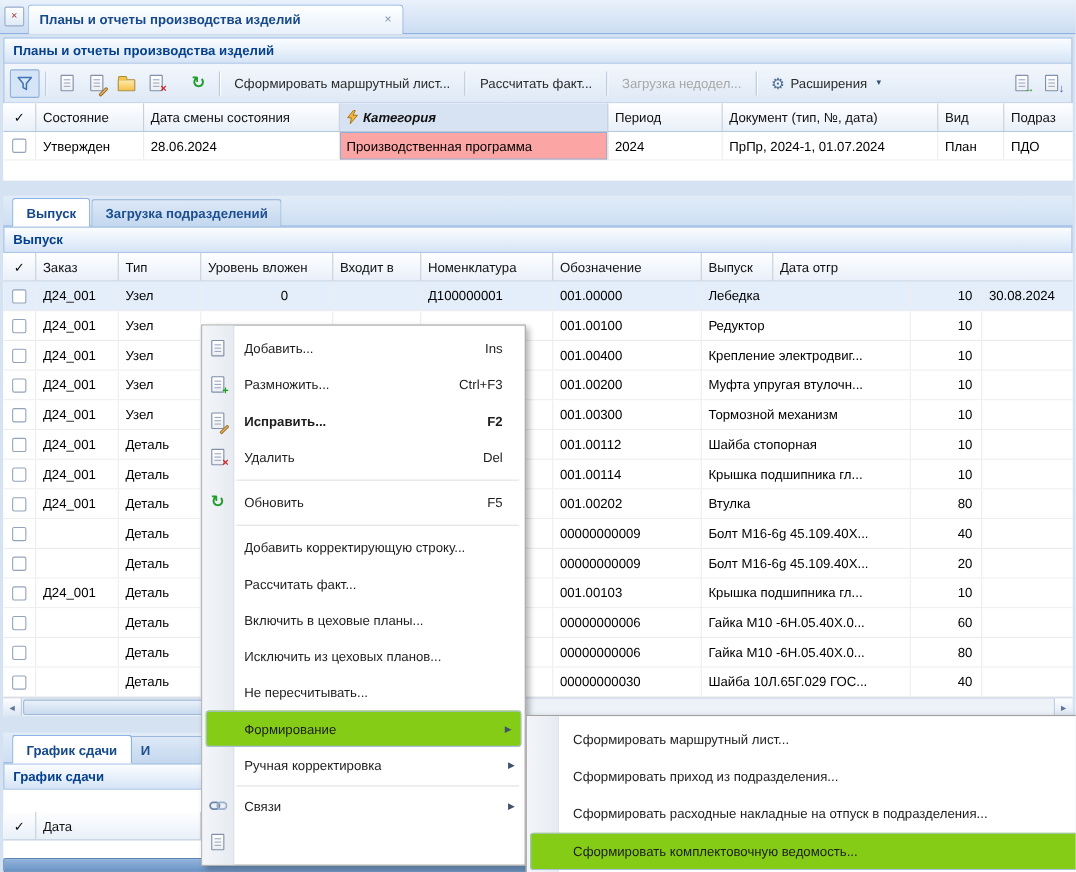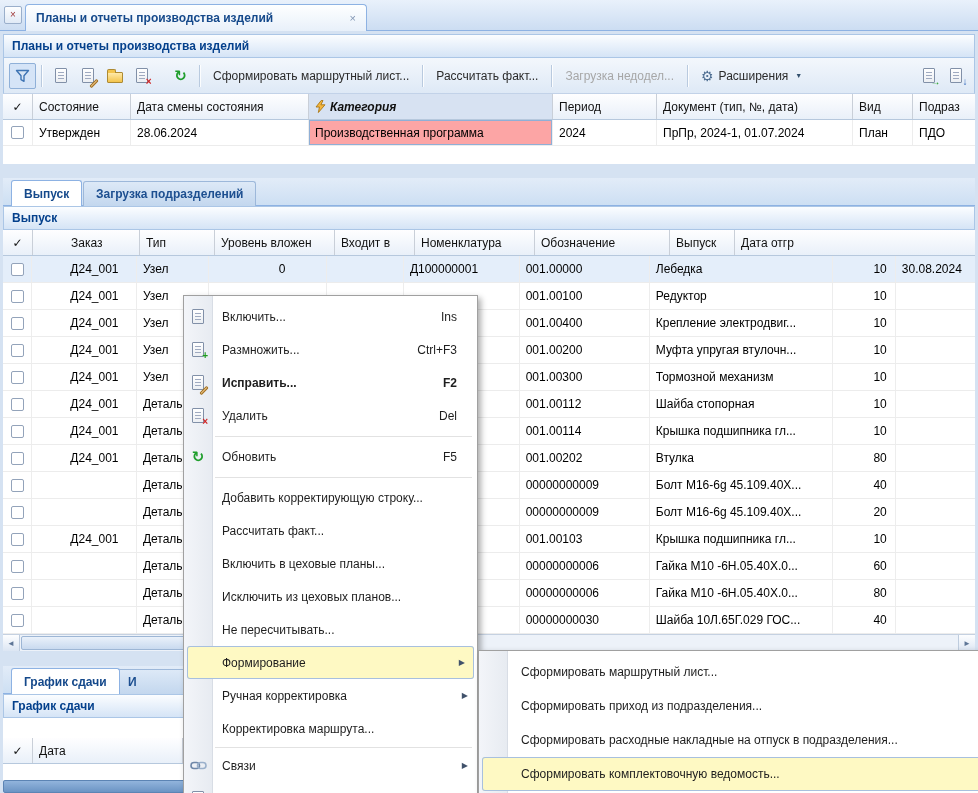--- a/index.html
+++ b/index.html
@@ -60,21 +60,21 @@
 .gc.num{justify-content:flex-end;padding-right:8px;}
 .gc.lvl{justify-content:flex-end;padding-right:40px;}
 .cb{width:13px;height:13px;border:1px solid #93A3BA;border-radius:2px;background:#fff;margin:0 auto;flex:none;}
 .cat-head{background:#D7E2F2;font-weight:bold;font-style:italic;gap:4px;}
 .cat-cell{background:#fca5a5;box-shadow:inset 0 0 0 1px #8FAFD6;}
 .gfiller{height:18px;background:#fff;}
 
 .col-chk{width:30px;}
 .w-state{width:98px;}.w-sdate{width:178px;}.w-cat{width:244px;}.w-period{width:104px;}.w-doc{width:196px;}.w-kind{width:60px;}.w-div{width:62px;border-right:none;}
 
-.o-order{width:75px;margin-left:32px;}.o-type{width:75px;}.o-level{width:120px;}.o-parent{width:80px;}.o-nom{width:120px;text-align:center;}.o-des{width:135px;}.o-name{width:190px;}.o-out{width:65px;}.o-ship{width:82px;border-right:none;}
+.o-order{width:75px;}.o-type{width:75px;}.o-level{width:120px;}.o-parent{width:80px;}.o-nom{width:120px;text-align:center;}.o-des{width:135px;}.o-name{width:190px;}.o-out{width:65px;}.o-ship{width:82px;border-right:none;}
 
 .b-date{width:150px;}.b-rest{flex:1;border-right:none;}
 
 
 .tabstrip{position:absolute;left:3px;width:972px;height:28px;background:linear-gradient(#E2ECF8,#CDDFF3);border-bottom:1px solid #8DB2E3;}
 #mid-tabs{top:178px;}
 #bottom-tabs{top:666px;}
 .tab2{position:absolute;height:25px;top:3px;border:1px solid #8DB2E3;border-bottom:none;border-radius:3px 3px 0 0;display:flex;align-items:center;padding:0 12px;font-weight:bold;font-size:12px;color:#15498B;white-space:nowrap;overflow:hidden;}
 .tab2.active{background:#FFFFFF;top:2px;height:26px;z-index:3;}
 .tab2.inactive{background:linear-gradient(#DDE9F7,#C3D7EE);border-color:#9DB8DA;color:#1D4F90;}
@@ -94,21 +94,21 @@
 .menu::before{content:"";position:absolute;left:0;top:0;bottom:0;width:28px;background:linear-gradient(90deg,#F3F5F9,#E7EBF1);border-right:1px solid #D8DDE5;}
 #context-menu{left:183px;top:295px;width:295px;z-index:50;}
 #sub-menu{left:478px;top:650px;width:512px;z-index:60;}
 .mi{position:relative;height:33px;display:flex;align-items:center;padding:0 20px 0 38px;color:#1E1E1E;white-space:nowrap;font-size:12px;}
 #sub-menu .mi{height:34px;padding-left:42px;}
 .m-ico{position:absolute;left:4px;width:20px;display:flex;justify-content:center;align-items:center;}
 .m-label{overflow:hidden;}
 .m-short{margin-left:auto;padding-left:18px;}
 .m-arrow{position:absolute;right:9px;font-size:8px;color:#41526B;}
 .mi.bold{font-weight:bold;}
-.mi.hl{background:#fef9c3;box-shadow:inset 0 0 0 1px #A8C0DE;border-radius:3px;margin:0 3px;padding-left:35px;}
+.mi.hl{background:#84cc16;box-shadow:inset 0 0 0 1px #A8C0DE;border-radius:3px;margin:0 3px;padding-left:35px;}
 #sub-menu .mi.hl{padding-left:39px;}
 .msep{height:1px;background:#E2E2E2;margin:4px 5px 3px 31px;}
 .msep.tight{margin:2px 5px 1px 31px;}
 </style>
 </head>
 <body>
 
 <div id="screen">
 
   <div class="tabbar">
@@ -479,21 +479,21 @@
       <div class="gh b-rest"></div>
     </div>
   </div>
   <div id="bottom-bar"></div>
 
   <div class="menu" id="context-menu">
     <div class="mi">
       <span class="m-ico">
           <span class="doc"></span>
         </span>
-      <span class="m-label">Включить...</span>
+      <span class="m-label">Добавить...</span>
       <span class="m-short">Ins</span>
     </div>
     <div class="mi">
       <span class="m-ico">
           <span class="doc">
             <span class="bdg bdg-plus">+</span>
           </span>
         </span>
       <span class="m-label">Размножить...</span>
       <span class="m-short">Ctrl+F3</span>
@@ -540,23 +540,20 @@
     <div class="mi">
       <span class="m-label">Не пересчитывать...</span>
     </div>
     <div class="mi hl">
       <span class="m-label">Формирование</span>
       <span class="m-arrow">▶</span>
     </div>
     <div class="mi">
       <span class="m-label">Ручная корректировка</span>
       <span class="m-arrow">▶</span>
-    </div>
-    <div class="mi">
-      <span class="m-label">Корректировка маршрута...</span>
     </div>
     <div class="msep tight"></div>
     <div class="mi">
       <span class="m-ico">
         <svg width="17" height="9" viewBox="0 0 17 9">
             <rect x="1" y="1.5" width="8.5" height="6" rx="3" fill="none" stroke="#6F87A8" stroke-width="1.6"></rect>
             <rect x="7.5" y="1.5" width="8.5" height="6" rx="3" fill="none" stroke="#9AB0CB" stroke-width="1.6"></rect>
           </svg>
       </span>
       <span class="m-label">Связи</span>

